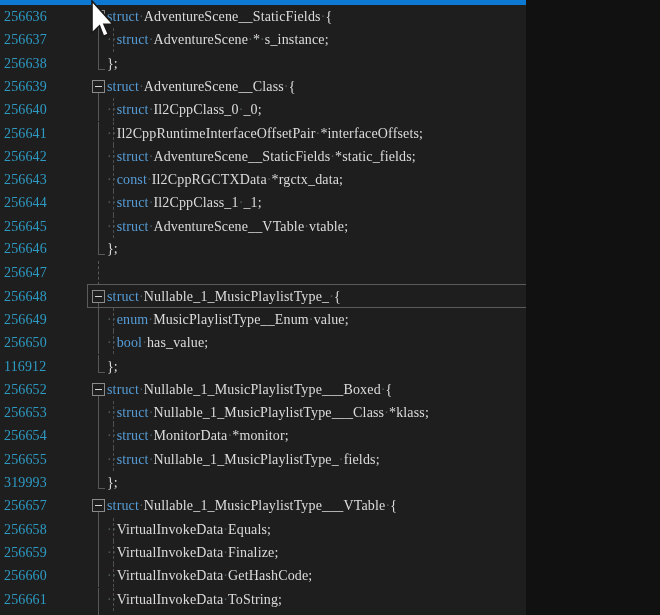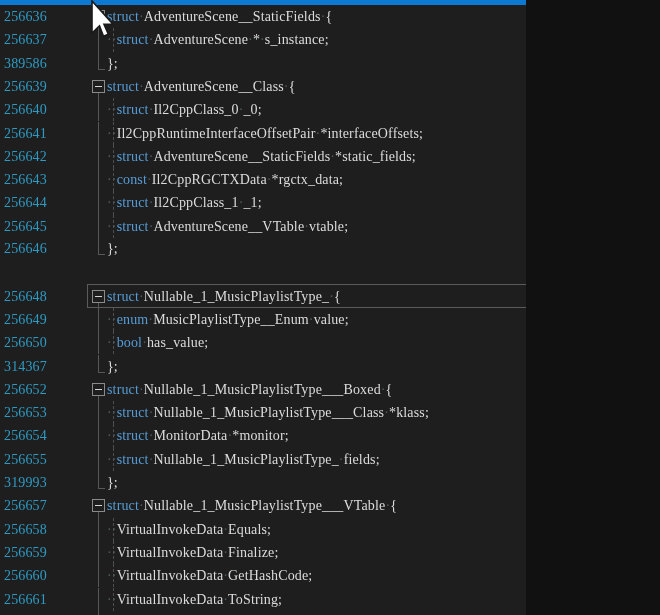--- a/index.html
+++ b/index.html
@@ -36,34 +36,35 @@
   .cursor{position:absolute;left:88px;top:0;z-index:50;pointer-events:none;}
 </style>
 </head>
 <body>
 
 <div class="screen" style="background: rgb(30, 30, 30);">
   <div class="topbar" style="background: rgb(14, 121, 210);"></div>
   <div class="rows">
       <div class="row" style="top: 5px; height: 23.3px; line-height: 23.3px;"><span class="lnum" style="color: rgb(46, 155, 196);">256636</span><div class="foldbox" style="top: 5px;"><div class="minus"></div></div><div class="oline" style="top: 18px; height: 5.3px;"></div><span class="code"><span class="kw" style="color: rgb(86, 156, 214);">struct</span><span class="ws" style="color: rgb(78, 90, 97);">·</span><span class="pl" style="color: rgb(220, 220, 220);">AdventureScene__StaticFields</span><span class="ws" style="color: rgb(78, 90, 97);">·</span><span class="pl" style="color: rgb(220, 220, 220);">{</span></span></div>
       <div class="row" style="top: 28.3px; height: 23.3px; line-height: 23.3px;"><span class="lnum" style="color: rgb(46, 155, 196);">256637</span><div class="oline" style="top: 0px; height: 23.3px;"></div><div class="guide" style="top: 0px; height: 23.3px;"></div><span class="code"><span class="ws" style="color: rgb(78, 90, 97);">··</span><span class="kw" style="color: rgb(86, 156, 214);">struct</span><span class="ws" style="color: rgb(78, 90, 97);">·</span><span class="pl" style="color: rgb(220, 220, 220);">AdventureScene</span><span class="ws" style="color: rgb(78, 90, 97);">·</span><span class="pl" style="color: rgb(220, 220, 220);">*</span><span class="ws" style="color: rgb(78, 90, 97);">·</span><span class="pl" style="color: rgb(220, 220, 220);">s_instance;</span></span></div>
-      <div class="row" style="top: 51.6px; height: 23.3px; line-height: 23.3px;"><span class="lnum" style="color: rgb(46, 155, 196);">389586</span><div class="oline" style="top: 0px; height: 17px;"></div><div class="otick" style="top: 17px;"></div><span class="code"><span class="pl" style="color: rgb(220, 220, 220);">};</span></span></div>
+      <div class="row" style="top: 51.6px; height: 23.3px; line-height: 23.3px;"><span class="lnum" style="color: rgb(46, 155, 196);">256638</span><div class="oline" style="top: 0px; height: 17px;"></div><div class="otick" style="top: 17px;"></div><span class="code"><span class="pl" style="color: rgb(220, 220, 220);">};</span></span></div>
       <div class="row" style="top: 74.9px; height: 23.3px; line-height: 23.3px;"><span class="lnum" style="color: rgb(46, 155, 196);">256639</span><div class="foldbox" style="top: 5px;"><div class="minus"></div></div><div class="oline" style="top: 18px; height: 5.3px;"></div><span class="code"><span class="kw" style="color: rgb(86, 156, 214);">struct</span><span class="ws" style="color: rgb(78, 90, 97);">·</span><span class="pl" style="color: rgb(220, 220, 220);">AdventureScene__Class</span><span class="ws" style="color: rgb(78, 90, 97);">·</span><span class="pl" style="color: rgb(220, 220, 220);">{</span></span></div>
       <div class="row" style="top: 98.2px; height: 23.3px; line-height: 23.3px;"><span class="lnum" style="color: rgb(46, 155, 196);">256640</span><div class="oline" style="top: 0px; height: 23.3px;"></div><div class="guide" style="top: 0px; height: 23.3px;"></div><span class="code"><span class="ws" style="color: rgb(78, 90, 97);">··</span><span class="kw" style="color: rgb(86, 156, 214);">struct</span><span class="ws" style="color: rgb(78, 90, 97);">·</span><span class="pl" style="color: rgb(220, 220, 220);">Il2CppClass_0</span><span class="ws" style="color: rgb(78, 90, 97);">·</span><span class="pl" style="color: rgb(220, 220, 220);">_0;</span></span></div>
       <div class="row" style="top: 121.5px; height: 23.3px; line-height: 23.3px;"><span class="lnum" style="color: rgb(46, 155, 196);">256641</span><div class="oline" style="top: 0px; height: 23.3px;"></div><div class="guide" style="top: 0px; height: 23.3px;"></div><span class="code"><span class="ws" style="color: rgb(78, 90, 97);">··</span><span class="pl" style="color: rgb(220, 220, 220);">Il2CppRuntimeInterfaceOffsetPair</span><span class="ws" style="color: rgb(78, 90, 97);">·</span><span class="pl" style="color: rgb(220, 220, 220);">*interfaceOffsets;</span></span></div>
       <div class="row" style="top: 144.8px; height: 23.3px; line-height: 23.3px;"><span class="lnum" style="color: rgb(46, 155, 196);">256642</span><div class="oline" style="top: 0px; height: 23.3px;"></div><div class="guide" style="top: 0px; height: 23.3px;"></div><span class="code"><span class="ws" style="color: rgb(78, 90, 97);">··</span><span class="kw" style="color: rgb(86, 156, 214);">struct</span><span class="ws" style="color: rgb(78, 90, 97);">·</span><span class="pl" style="color: rgb(220, 220, 220);">AdventureScene__StaticFields</span><span class="ws" style="color: rgb(78, 90, 97);">·</span><span class="pl" style="color: rgb(220, 220, 220);">*static_fields;</span></span></div>
       <div class="row" style="top: 168.1px; height: 23.3px; line-height: 23.3px;"><span class="lnum" style="color: rgb(46, 155, 196);">256643</span><div class="oline" style="top: 0px; height: 23.3px;"></div><div class="guide" style="top: 0px; height: 23.3px;"></div><span class="code"><span class="ws" style="color: rgb(78, 90, 97);">··</span><span class="kw" style="color: rgb(86, 156, 214);">const</span><span class="ws" style="color: rgb(78, 90, 97);">·</span><span class="pl" style="color: rgb(220, 220, 220);">Il2CppRGCTXData</span><span class="ws" style="color: rgb(78, 90, 97);">·</span><span class="pl" style="color: rgb(220, 220, 220);">*rgctx_data;</span></span></div>
       <div class="row" style="top: 191.4px; height: 23.3px; line-height: 23.3px;"><span class="lnum" style="color: rgb(46, 155, 196);">256644</span><div class="oline" style="top: 0px; height: 23.3px;"></div><div class="guide" style="top: 0px; height: 23.3px;"></div><span class="code"><span class="ws" style="color: rgb(78, 90, 97);">··</span><span class="kw" style="color: rgb(86, 156, 214);">struct</span><span class="ws" style="color: rgb(78, 90, 97);">·</span><span class="pl" style="color: rgb(220, 220, 220);">Il2CppClass_1</span><span class="ws" style="color: rgb(78, 90, 97);">·</span><span class="pl" style="color: rgb(220, 220, 220);">_1;</span></span></div>
       <div class="row" style="top: 214.7px; height: 23.3px; line-height: 23.3px;"><span class="lnum" style="color: rgb(46, 155, 196);">256645</span><div class="oline" style="top: 0px; height: 23.3px;"></div><div class="guide" style="top: 0px; height: 23.3px;"></div><span class="code"><span class="ws" style="color: rgb(78, 90, 97);">··</span><span class="kw" style="color: rgb(86, 156, 214);">struct</span><span class="ws" style="color: rgb(78, 90, 97);">·</span><span class="pl" style="color: rgb(220, 220, 220);">AdventureScene__VTable</span><span class="ws" style="color: rgb(78, 90, 97);">·</span><span class="pl" style="color: rgb(220, 220, 220);">vtable;</span></span></div>
       <div class="row" style="top: 237px; height: 23.3px; line-height: 23.3px;"><span class="lnum" style="color: rgb(46, 155, 196);">256646</span><div class="oline" style="top: 0px; height: 17px;"></div><div class="otick" style="top: 17px;"></div><span class="code"><span class="pl" style="color: rgb(220, 220, 220);">};</span></span></div>
+      <div class="row" style="top: 261.3px; height: 23.3px; line-height: 23.3px;"><span class="lnum" style="color: rgb(46, 155, 196);">256647</span><div class="odash" style="top: 0px; height: 23.3px;"></div><span class="code"></span></div>
       <div class="curline" style="top: 284.1px; height: 24.3px; border-color: rgb(91, 91, 91);"></div>
       <div class="row" style="top: 284.6px; height: 23.3px; line-height: 23.3px;"><span class="lnum" style="color: rgb(46, 155, 196);">256648</span><div class="foldbox" style="top: 5px;"><div class="minus"></div></div><div class="oline" style="top: 18px; height: 5.3px;"></div><span class="code"><span class="kw" style="color: rgb(86, 156, 214);">struct</span><span class="ws" style="color: rgb(78, 90, 97);">·</span><span class="pl" style="color: rgb(220, 220, 220);">Nullable_1_MusicPlaylistType_</span><span class="ws" style="color: rgb(78, 90, 97);">·</span><span class="pl" style="color: rgb(220, 220, 220);">{</span></span></div>
       <div class="row" style="top: 307.9px; height: 23.3px; line-height: 23.3px;"><span class="lnum" style="color: rgb(46, 155, 196);">256649</span><div class="oline" style="top: 0px; height: 23.3px;"></div><div class="guide" style="top: 0px; height: 23.3px;"></div><span class="code"><span class="ws" style="color: rgb(78, 90, 97);">··</span><span class="kw" style="color: rgb(86, 156, 214);">enum</span><span class="ws" style="color: rgb(78, 90, 97);">·</span><span class="pl" style="color: rgb(220, 220, 220);">MusicPlaylistType__Enum</span><span class="ws" style="color: rgb(78, 90, 97);">·</span><span class="pl" style="color: rgb(220, 220, 220);">value;</span></span></div>
       <div class="row" style="top: 331.2px; height: 23.3px; line-height: 23.3px;"><span class="lnum" style="color: rgb(46, 155, 196);">256650</span><div class="oline" style="top: 0px; height: 23.3px;"></div><div class="guide" style="top: 0px; height: 23.3px;"></div><span class="code"><span class="ws" style="color: rgb(78, 90, 97);">··</span><span class="kw" style="color: rgb(86, 156, 214);">bool</span><span class="ws" style="color: rgb(78, 90, 97);">·</span><span class="pl" style="color: rgb(220, 220, 220);">has_value;</span></span></div>
-      <div class="row" style="top: 354.5px; height: 23.3px; line-height: 23.3px;"><span class="lnum" style="color: rgb(46, 155, 196);">314367</span><div class="oline" style="top: 0px; height: 17px;"></div><div class="otick" style="top: 17px;"></div><span class="code"><span class="pl" style="color: rgb(220, 220, 220);">};</span></span></div>
+      <div class="row" style="top: 354.5px; height: 23.3px; line-height: 23.3px;"><span class="lnum" style="color: rgb(46, 155, 196);">116912</span><div class="oline" style="top: 0px; height: 17px;"></div><div class="otick" style="top: 17px;"></div><span class="code"><span class="pl" style="color: rgb(220, 220, 220);">};</span></span></div>
       <div class="row" style="top: 377.8px; height: 23.3px; line-height: 23.3px;"><span class="lnum" style="color: rgb(46, 155, 196);">256652</span><div class="foldbox" style="top: 5px;"><div class="minus"></div></div><div class="oline" style="top: 18px; height: 5.3px;"></div><span class="code"><span class="kw" style="color: rgb(86, 156, 214);">struct</span><span class="ws" style="color: rgb(78, 90, 97);">·</span><span class="pl" style="color: rgb(220, 220, 220);">Nullable_1_MusicPlaylistType___Boxed</span><span class="ws" style="color: rgb(78, 90, 97);">·</span><span class="pl" style="color: rgb(220, 220, 220);">{</span></span></div>
       <div class="row" style="top: 401.1px; height: 23.3px; line-height: 23.3px;"><span class="lnum" style="color: rgb(46, 155, 196);">256653</span><div class="oline" style="top: 0px; height: 23.3px;"></div><div class="guide" style="top: 0px; height: 23.3px;"></div><span class="code"><span class="ws" style="color: rgb(78, 90, 97);">··</span><span class="kw" style="color: rgb(86, 156, 214);">struct</span><span class="ws" style="color: rgb(78, 90, 97);">·</span><span class="pl" style="color: rgb(220, 220, 220);">Nullable_1_MusicPlaylistType___Class</span><span class="ws" style="color: rgb(78, 90, 97);">·</span><span class="pl" style="color: rgb(220, 220, 220);">*klass;</span></span></div>
       <div class="row" style="top: 424.4px; height: 23.3px; line-height: 23.3px;"><span class="lnum" style="color: rgb(46, 155, 196);">256654</span><div class="oline" style="top: 0px; height: 23.3px;"></div><div class="guide" style="top: 0px; height: 23.3px;"></div><span class="code"><span class="ws" style="color: rgb(78, 90, 97);">··</span><span class="kw" style="color: rgb(86, 156, 214);">struct</span><span class="ws" style="color: rgb(78, 90, 97);">·</span><span class="pl" style="color: rgb(220, 220, 220);">MonitorData</span><span class="ws" style="color: rgb(78, 90, 97);">·</span><span class="pl" style="color: rgb(220, 220, 220);">*monitor;</span></span></div>
       <div class="row" style="top: 447.7px; height: 23.3px; line-height: 23.3px;"><span class="lnum" style="color: rgb(46, 155, 196);">256655</span><div class="oline" style="top: 0px; height: 23.3px;"></div><div class="guide" style="top: 0px; height: 23.3px;"></div><span class="code"><span class="ws" style="color: rgb(78, 90, 97);">··</span><span class="kw" style="color: rgb(86, 156, 214);">struct</span><span class="ws" style="color: rgb(78, 90, 97);">·</span><span class="pl" style="color: rgb(220, 220, 220);">Nullable_1_MusicPlaylistType_</span><span class="ws" style="color: rgb(78, 90, 97);">·</span><span class="pl" style="color: rgb(220, 220, 220);">fields;</span></span></div>
       <div class="row" style="top: 471px; height: 23.3px; line-height: 23.3px;"><span class="lnum" style="color: rgb(46, 155, 196);">319993</span><div class="oline" style="top: 0px; height: 17px;"></div><div class="otick" style="top: 17px;"></div><span class="code"><span class="pl" style="color: rgb(220, 220, 220);">};</span></span></div>
       <div class="row" style="top: 494.3px; height: 23.3px; line-height: 23.3px;"><span class="lnum" style="color: rgb(46, 155, 196);">256657</span><div class="foldbox" style="top: 5px;"><div class="minus"></div></div><div class="oline" style="top: 18px; height: 5.3px;"></div><span class="code"><span class="kw" style="color: rgb(86, 156, 214);">struct</span><span class="ws" style="color: rgb(78, 90, 97);">·</span><span class="pl" style="color: rgb(220, 220, 220);">Nullable_1_MusicPlaylistType___VTable</span><span class="ws" style="color: rgb(78, 90, 97);">·</span><span class="pl" style="color: rgb(220, 220, 220);">{</span></span></div>
       <div class="row" style="top: 517.6px; height: 23.3px; line-height: 23.3px;"><span class="lnum" style="color: rgb(46, 155, 196);">256658</span><div class="oline" style="top: 0px; height: 23.3px;"></div><div class="guide" style="top: 0px; height: 23.3px;"></div><span class="code"><span class="ws" style="color: rgb(78, 90, 97);">··</span><span class="pl" style="color: rgb(220, 220, 220);">VirtualInvokeData</span><span class="ws" style="color: rgb(78, 90, 97);">·</span><span class="pl" style="color: rgb(220, 220, 220);">Equals;</span></span></div>
       <div class="row" style="top: 540.9px; height: 23.3px; line-height: 23.3px;"><span class="lnum" style="color: rgb(46, 155, 196);">256659</span><div class="oline" style="top: 0px; height: 23.3px;"></div><div class="guide" style="top: 0px; height: 23.3px;"></div><span class="code"><span class="ws" style="color: rgb(78, 90, 97);">··</span><span class="pl" style="color: rgb(220, 220, 220);">VirtualInvokeData</span><span class="ws" style="color: rgb(78, 90, 97);">·</span><span class="pl" style="color: rgb(220, 220, 220);">Finalize;</span></span></div>
       <div class="row" style="top: 564.2px; height: 23.3px; line-height: 23.3px;"><span class="lnum" style="color: rgb(46, 155, 196);">256660</span><div class="oline" style="top: 0px; height: 23.3px;"></div><div class="guide" style="top: 0px; height: 23.3px;"></div><span class="code"><span class="ws" style="color: rgb(78, 90, 97);">··</span><span class="pl" style="color: rgb(220, 220, 220);">VirtualInvokeData</span><span class="ws" style="color: rgb(78, 90, 97);">·</span><span class="pl" style="color: rgb(220, 220, 220);">GetHashCode;</span></span></div>
       <div class="row" style="top: 587.5px; height: 23.3px; line-height: 23.3px;"><span class="lnum" style="color: rgb(46, 155, 196);">256661</span><div class="oline" style="top: 0px; height: 23.3px;"></div><div class="guide" style="top: 0px; height: 23.3px;"></div><span class="code"><span class="ws" style="color: rgb(78, 90, 97);">··</span><span class="pl" style="color: rgb(220, 220, 220);">VirtualInvokeData</span><span class="ws" style="color: rgb(78, 90, 97);">·</span><span class="pl" style="color: rgb(220, 220, 220);">ToString;</span></span></div>

